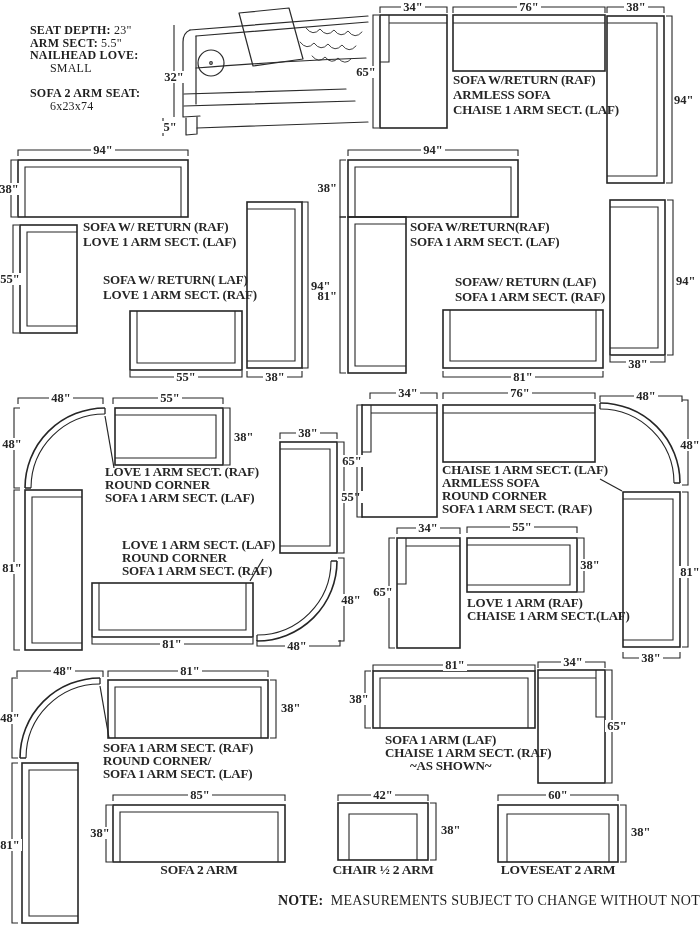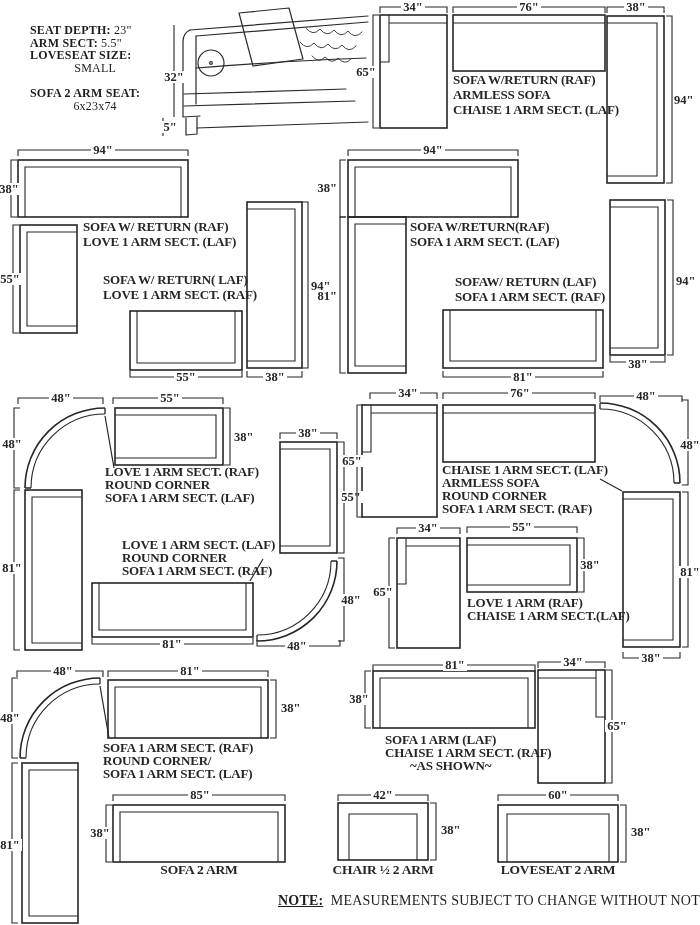--- a/index.html
+++ b/index.html
@@ -2,24 +2,24 @@
 <html><head>
 <meta charset="utf-8">
 <style>
   html,body{margin:0;padding:0;background:#e8e8e8;}
   #page{position:relative;width:700px;height:925px;background:#ffffff;overflow:hidden;
         font-family:"Liberation Serif","DejaVu Serif",serif;color:#1e1e1e;}
   #diagram-svg{position:absolute;left:0;top:0;}
   .specs{position:absolute;left:30px;top:24px;font-size:12px;line-height:12.5px;letter-spacing:.2px;}
   .specs .row{white-space:pre;}
   .specs .b{font-weight:bold;margin-top:20px;}
-  .specs .indent{padding-left:20px;text-align:center;}
+  .specs .indent{padding-left:20px;}
   .specs .gap{margin-top:13px;}
   .note{position:absolute;left:278px;top:893px;font-size:14px;letter-spacing:.2px;white-space:pre;}
-  .note .note-label{font-weight:bold;text-decoration:underline;}
+  .note .note-label{font-weight:bold;}
 </style>
 </head>
 <body>
 
 <div id="page">
 
   <svg id="diagram-svg" width="700" height="925" viewBox="0 0 700 925">
 
     <g fill="none" stroke="#2b2b2b" stroke-width="1.2" stroke-linecap="round" stroke-linejoin="round">
       <path d="M190,30 Q183,33 183,42 L183,117 L200,116"></path>
@@ -501,21 +501,21 @@
         </g>
         <g>
           <text x="558" y="874" text-anchor="middle" fill="#262626" font-family="&quot;Liberation Serif&quot;,&quot;DejaVu Serif&quot;,serif" font-size="13.5" font-weight="bold" letter-spacing="-0.2">LOVESEAT 2 ARM</text>
         </g>
       </g>
   </svg>
 
   <div class="specs">
     <div class="row"><span class="b">SEAT DEPTH:</span><span> 23"</span></div>
     <div class="row"><span class="b">ARM SECT:</span><span> 5.5"</span></div>
-    <div class="row"><span class="b">LOVESEAT SIZE:</span><span></span></div>
+    <div class="row"><span class="b">NAILHEAD LOVE:</span><span></span></div>
     <div class="row indent"><span>SMALL</span></div>
     <div class="row gap"><span class="b">SOFA 2 ARM SEAT:</span><span></span></div>
     <div class="row indent"><span>6x23x74</span></div>
   </div>
 
   <div class="note"><span class="note-label">NOTE:</span><span>  MEASUREMENTS SUBJECT TO CHANGE WITHOUT NOTICE.</span></div>
 
 </div>
 
 </body></html>

